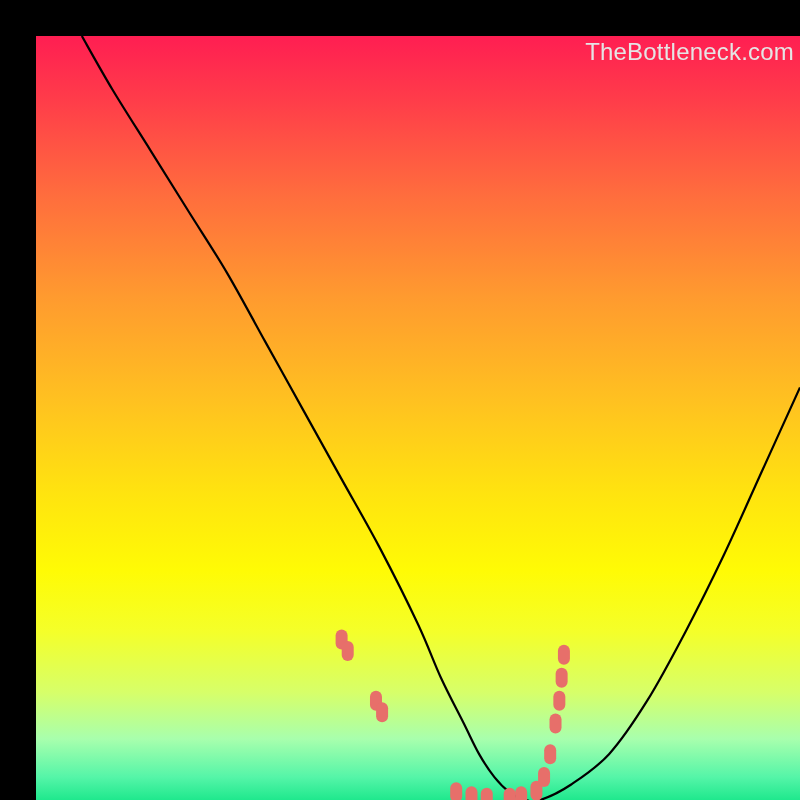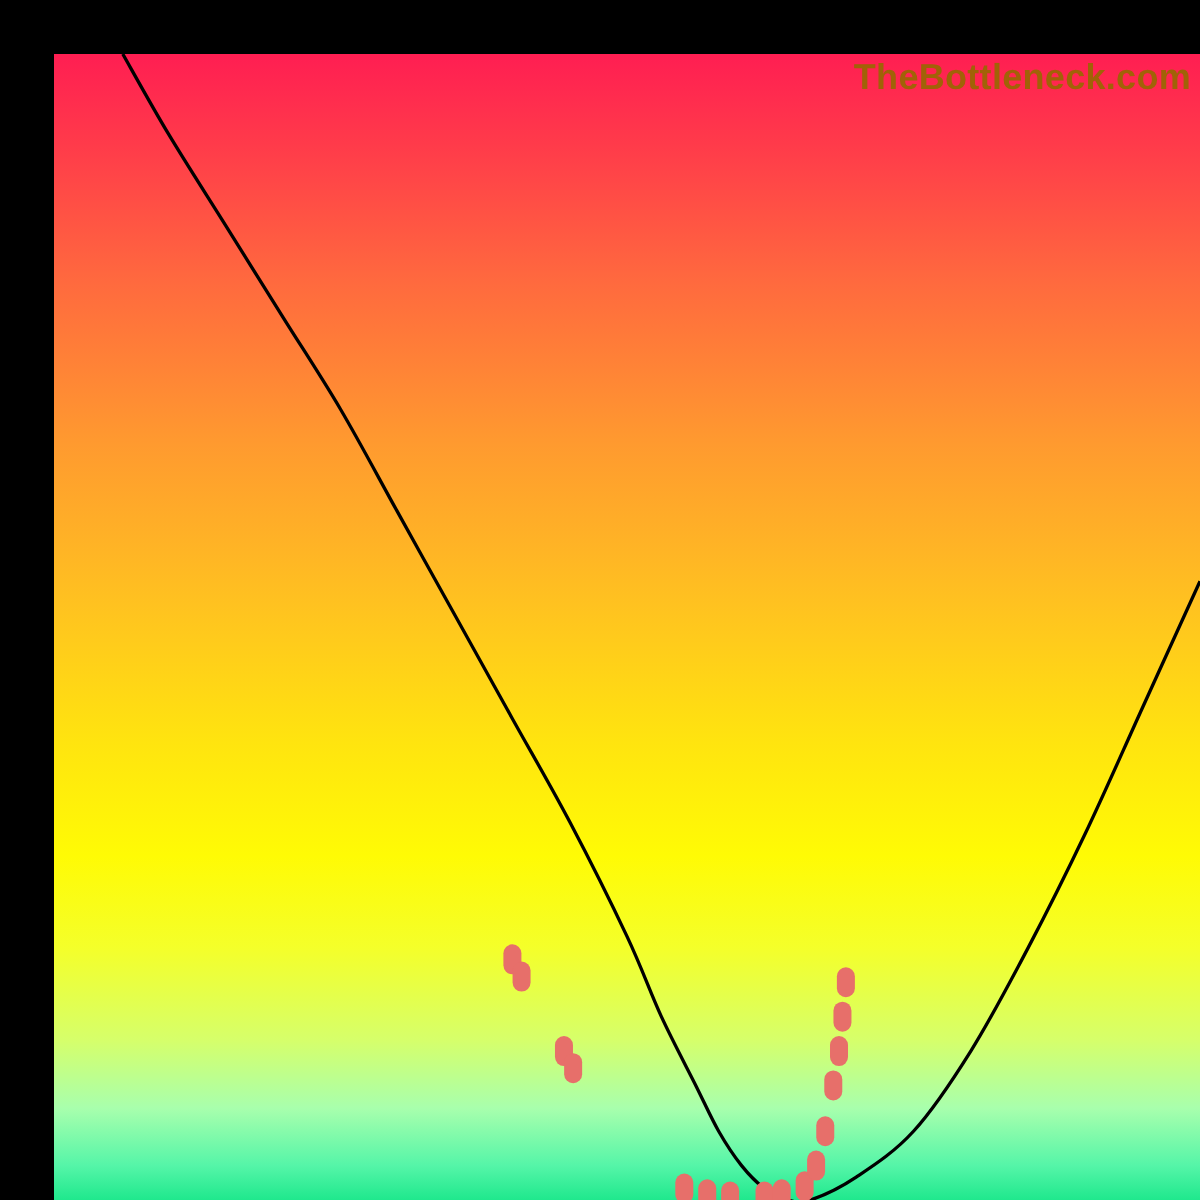--- a/index.html
+++ b/index.html
@@ -46,23 +46,23 @@
       #d6ff6a 86%,
       #a8ffad 92%,
       #55f5a8 97%,
       #1fe88d 100%
     );
   }
   .watermark {
     position: absolute;
     top: 2px;
     right: 6px;
-    color: #a16207;
+    color: #e5e5e5;
     font-size: 24px;
-    font-weight: 700;
+    font-weight: 400;
     letter-spacing: 0.2px;
     user-select: none;
   }
   svg.curve {
     position: absolute;
     left: 0;
     top: 0;
     width: 100%;
     height: 100%;
   }

